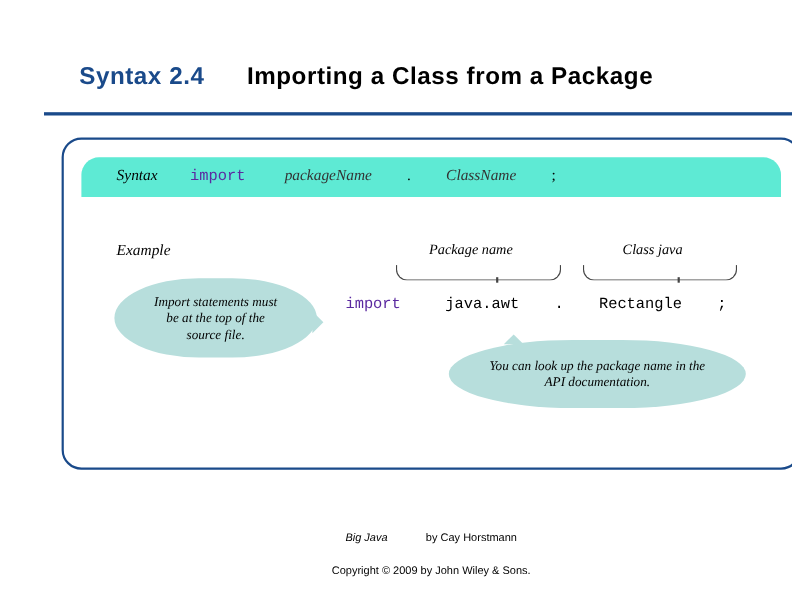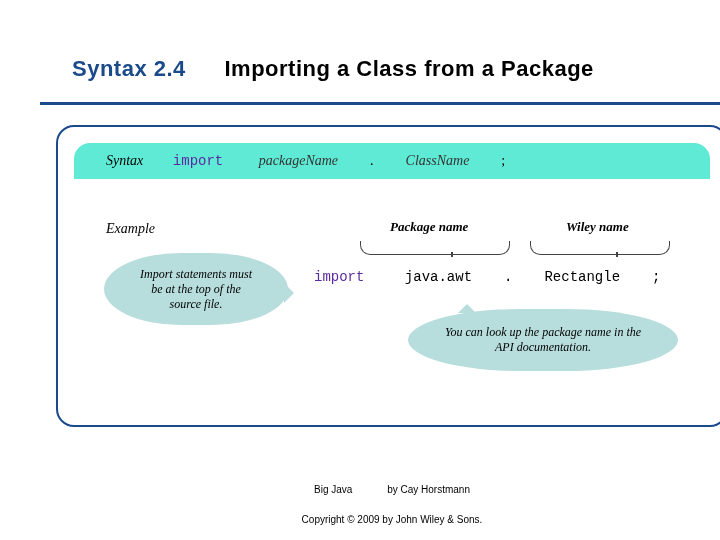--- a/index.html
+++ b/index.html
@@ -41,21 +41,21 @@
   .syntax-row .cls { font-family: Georgia, serif; font-style: italic; color: #333; }
   .example-area {
     background: #fff;
     padding: 10px 16px 34px 16px;
     position: relative;
     height: 214px;
   }
   .example-label { font-family: Georgia, serif; font-style: italic; font-size: 14px; }
   .ann-top {
     position: absolute; font-family: 'Comic Sans MS', cursive; font-size: 13px;
-    font-style: italic; font-weight: bold; color: #000;
+    font-style: italic; font-weight: normal; color: #000;
   }
   .ann-pkg { left: 300px; top: 8px; }
   .ann-cls { left: 476px; top: 8px; }
   .brace {
     position: absolute; height: 14px; border-top: none;
     border-bottom: 1.5px solid #444; border-left: 1.5px solid #444; border-right: 1.5px solid #444;
     border-bottom-left-radius: 10px; border-bottom-right-radius: 10px;
   }
   .brace .nub { position: absolute; left: 50%; top: -5px; width: 1.5px; height: 5px; background: #444; }
   .brace-pkg { left: 270px; top: 30px; width: 150px; }
@@ -92,42 +92,42 @@
   .bubble-right::before {
     content: ""; position: absolute; left: 50px; top: -14px;
     border: 9px solid transparent; border-bottom-color: #b7dedc;
   }
   .footer {
     position: absolute; bottom: 14px; left: 0; right: 0;
     text-align: center;
     font-family: Arial, sans-serif;
     font-size: 10px; color: #000; line-height: 1.35;
   }
-  .footer .book { }
+  .footer .book { font-style: italic; }
 </style>
 </head>
 <body>
 
 <div class="title-bar">
   <span class="title-syntax">Syntax 2.4</span><span class="title-rest"> Importing a Class from a Package</span>
 </div>
 <div class="title-rule"></div>
 
 <div class="syntax-box">
   <div class="syntax-row">
     <span class="label">Syntax</span>
     <span class="kw">import</span>
     <span class="pkg">packageName</span><span>.</span><span class="cls">ClassName</span><span>;</span>
   </div>
 
   <div class="example-area">
     <div class="example-label">Example</div>
 
     <div class="ann-top ann-pkg">Package name</div>
-    <div class="ann-top ann-cls">Wiley name</div>
+    <div class="ann-top ann-cls">Class java</div>
 
     <div class="brace brace-pkg">
         <div class="nub"></div>
       </div>
     <div class="brace brace-cls">
         <div class="nub"></div>
       </div>
 
     <div class="code-line">
       <span class="kw">import</span>

